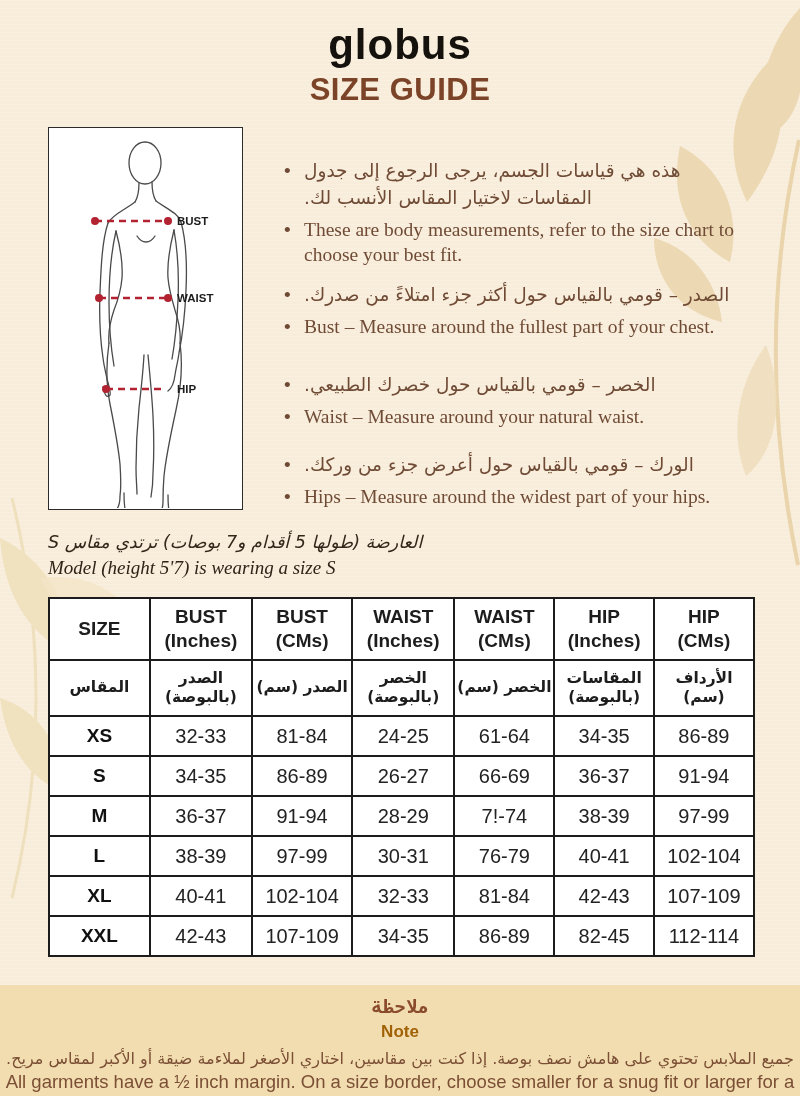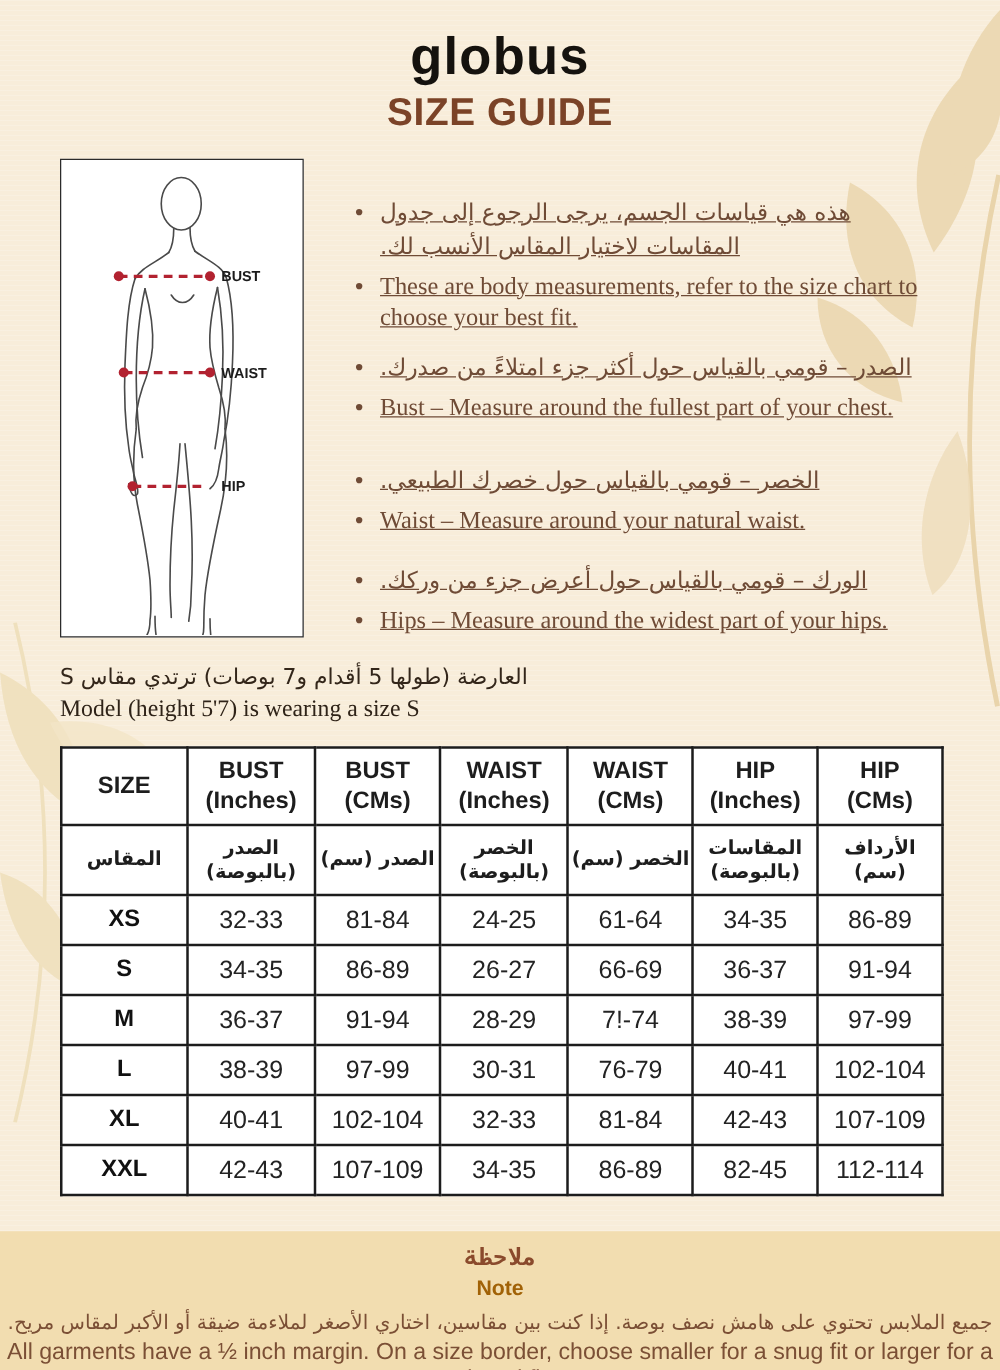--- a/index.html
+++ b/index.html
@@ -14,25 +14,25 @@
   .brand{font-size:42px; font-weight:600; letter-spacing:1px; color:#15120e; line-height:1.1;}
   .title{font-size:31px; font-weight:800; letter-spacing:.5px; color:#7b4327; margin-top:4px;}
   .figbox{
     position:absolute; left:48px; top:127px; width:195px; height:383px;
     background:#ffffff; border:1.6px solid #2b2b2b; box-sizing:border-box;
   }
   .bullets{position:absolute; left:284px; top:152px; width:468px;}
   .bgrp{position:absolute; left:0; width:468px;}
   .brow{display:flex; align-items:flex-start; margin-bottom:5px;}
   .dot{width:20px; flex:0 0 20px; color:#6f4b36; font-size:19px; line-height:1.35; text-align:left;}
-  .btxt{flex:1;text-decoration:underline;}
+  .btxt{flex:1;}
   .ar{font-family:"DejaVu Sans", sans-serif; direction:rtl; text-align:left; unicode-bidi:plaintext;}
   .bar{font-size:18.5px; color:#6f4b36; line-height:1.45;}
   .ben{font-family:"Liberation Serif", serif; font-size:19.5px; color:#6f4b36; line-height:1.32;}
-  .modelnote{position:absolute; left:48px; top:530px; width:480px;}
+  .modelnote{position:absolute; left:48px; top:530px; width:480px;font-style:italic;}
   .m-ar{font-size:17.5px; color:#33261a; line-height:1.45; font-family:"DejaVu Sans", sans-serif; direction:rtl; text-align:left;}
   .m-en{font-family:"Liberation Serif", serif; font-size:19px; color:#2f2318; line-height:1.4;}
   table.sizes{
     position:absolute; left:48px; top:597px; width:707px;
     border-collapse:collapse; background:#ffffff; table-layout:fixed;
   }
   table.sizes td, table.sizes th{
     border:2px solid #1c1c1c; text-align:center; vertical-align:middle; padding:0;
     color:#1d1d1d; overflow:hidden;
   }

